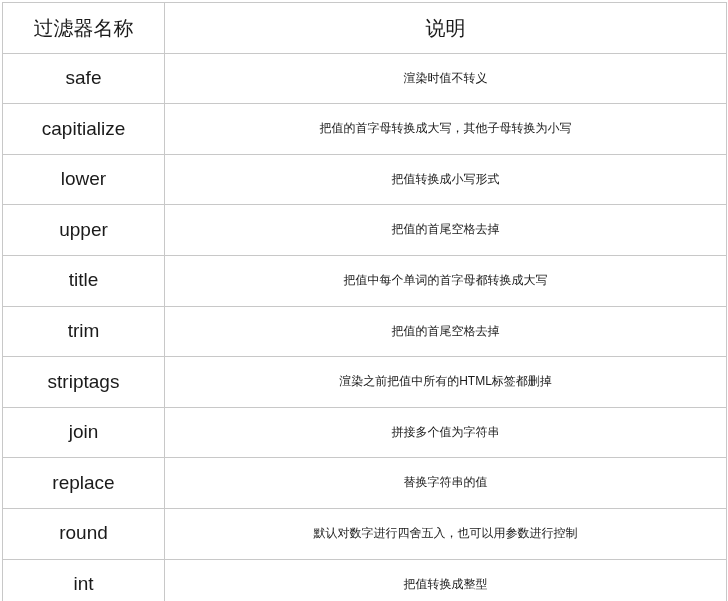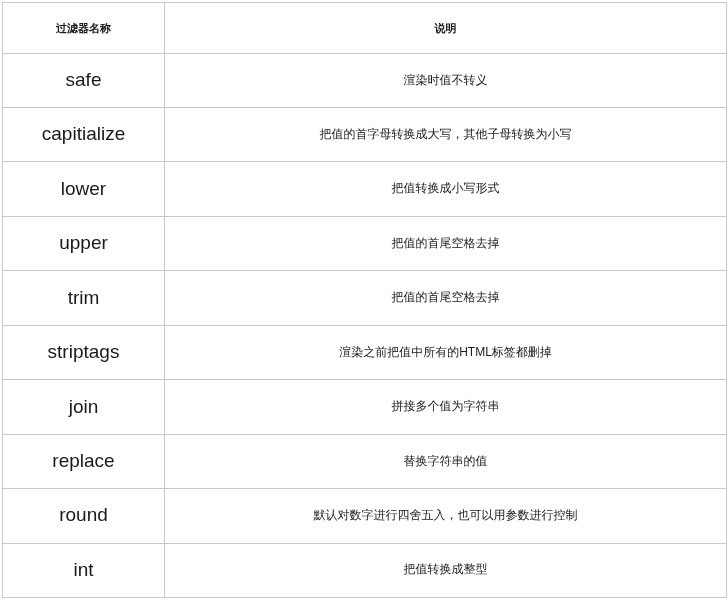--- a/index.html
+++ b/index.html
@@ -44,22 +44,22 @@
     height: 49.6px;
     line-height: 1.3;
     font-weight: normal;
     font-size: 15px;
     color: #1a1a1a;
     background: #ffffff;
     white-space: nowrap;
     overflow: hidden;
   }
   table.filter-table thead th {
-    font-size: 11px;
-    font-weight: bold;
+    font-size: 20px;
+    font-weight: normal;
   }
   table.filter-table td.cell-name {
     font-size: 19px;
   }
   table.filter-table td.cell-desc {
     font-size: 12px;
   }
 </style>
 </head>
 <body>
@@ -88,20 +88,24 @@
         </tr>
         <tr>
           <td class="cell-name">lower</td>
           <td class="cell-desc">把值转换成小写形式</td>
         </tr>
         <tr>
           <td class="cell-name">upper</td>
           <td class="cell-desc">把值的首尾空格去掉</td>
         </tr>
         <tr>
+          <td class="cell-name">title</td>
+          <td class="cell-desc">把值中每个单词的首字母都转换成大写</td>
+        </tr>
+        <tr>
           <td class="cell-name">trim</td>
           <td class="cell-desc">把值的首尾空格去掉</td>
         </tr>
         <tr>
           <td class="cell-name">striptags</td>
           <td class="cell-desc">渲染之前把值中所有的HTML标签都删掉</td>
         </tr>
         <tr>
           <td class="cell-name">join</td>
           <td class="cell-desc">拼接多个值为字符串</td>

